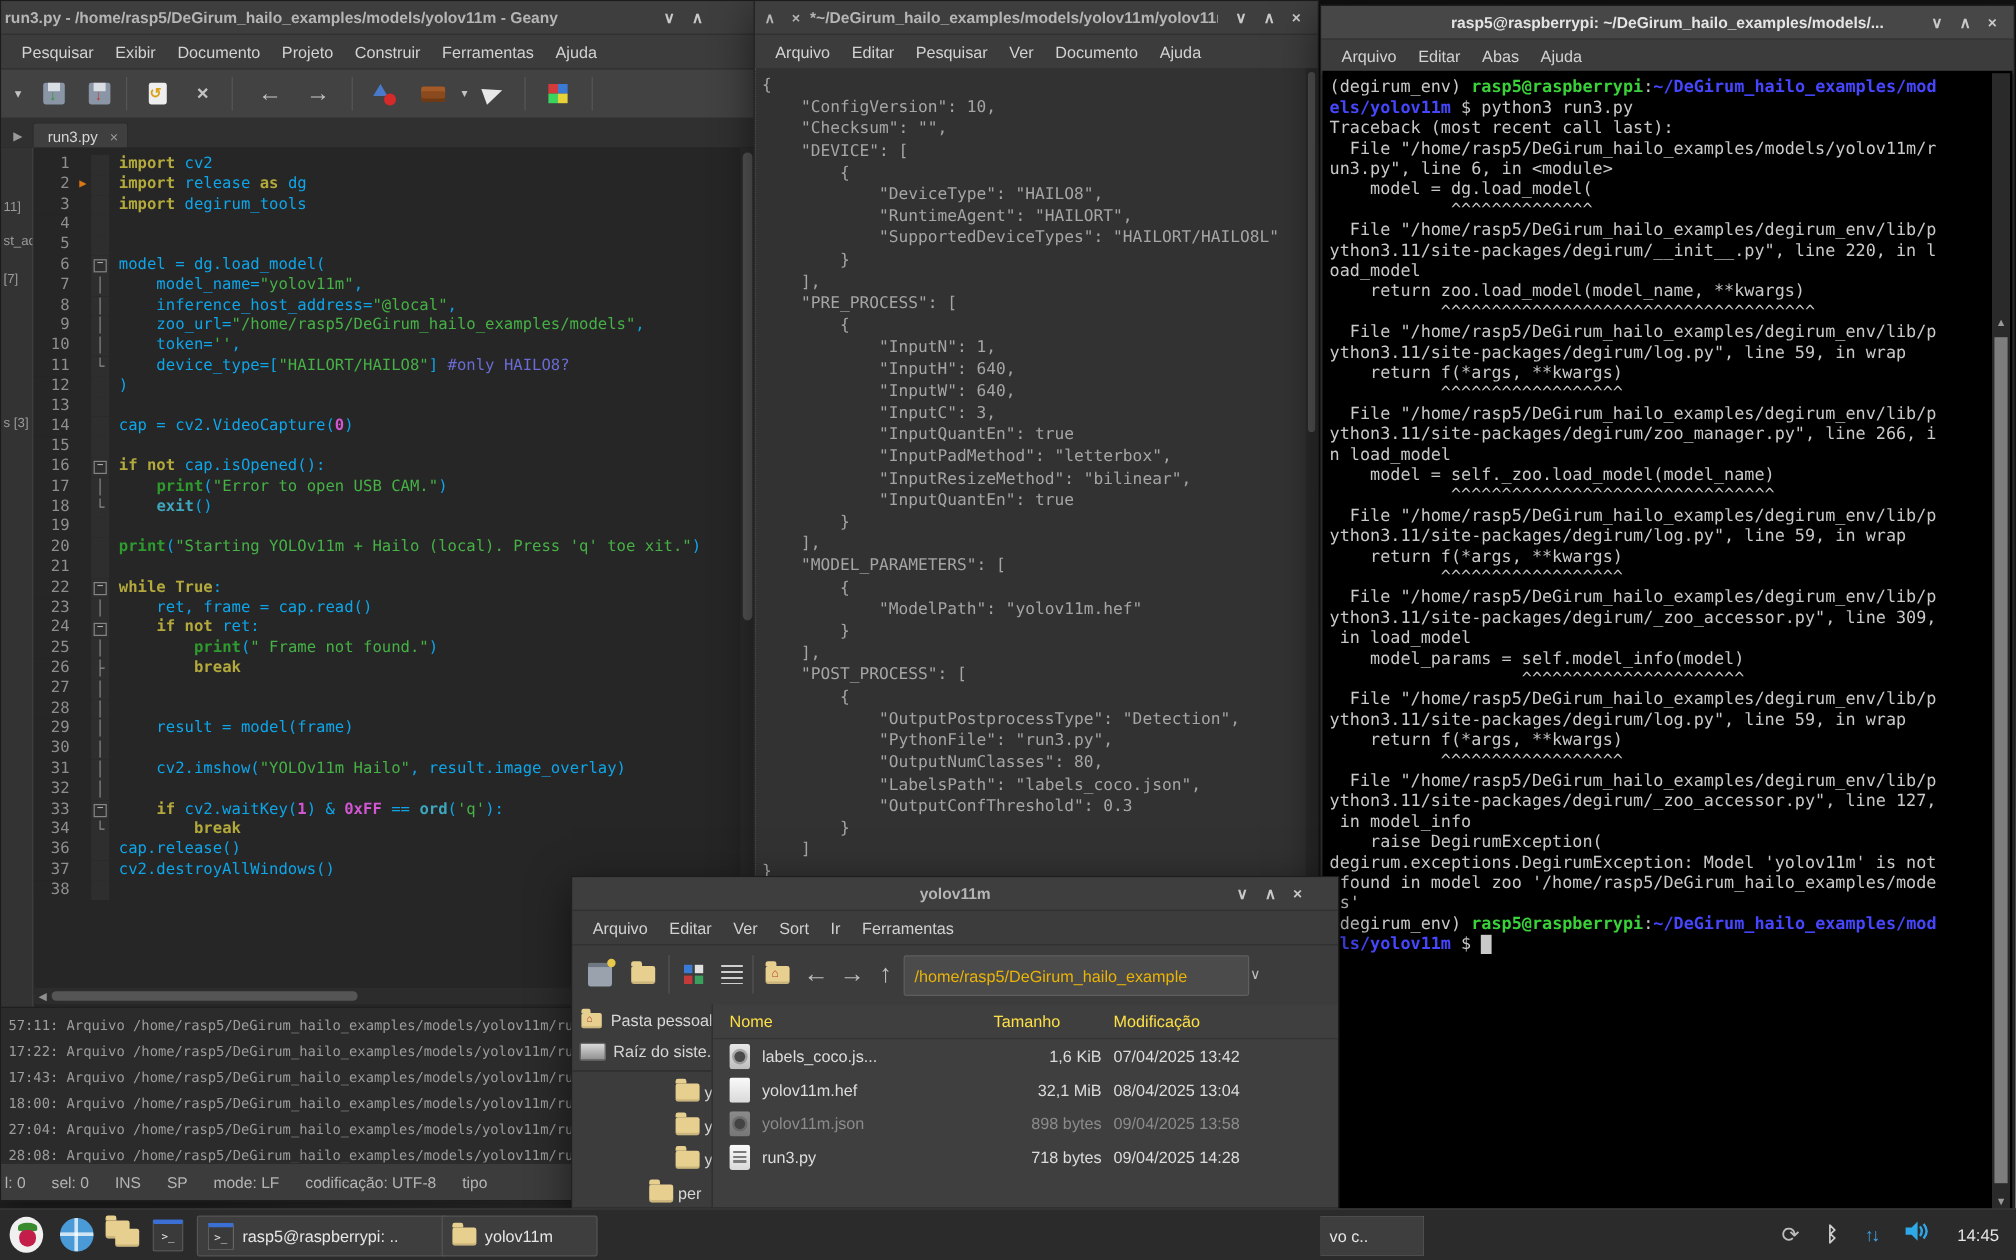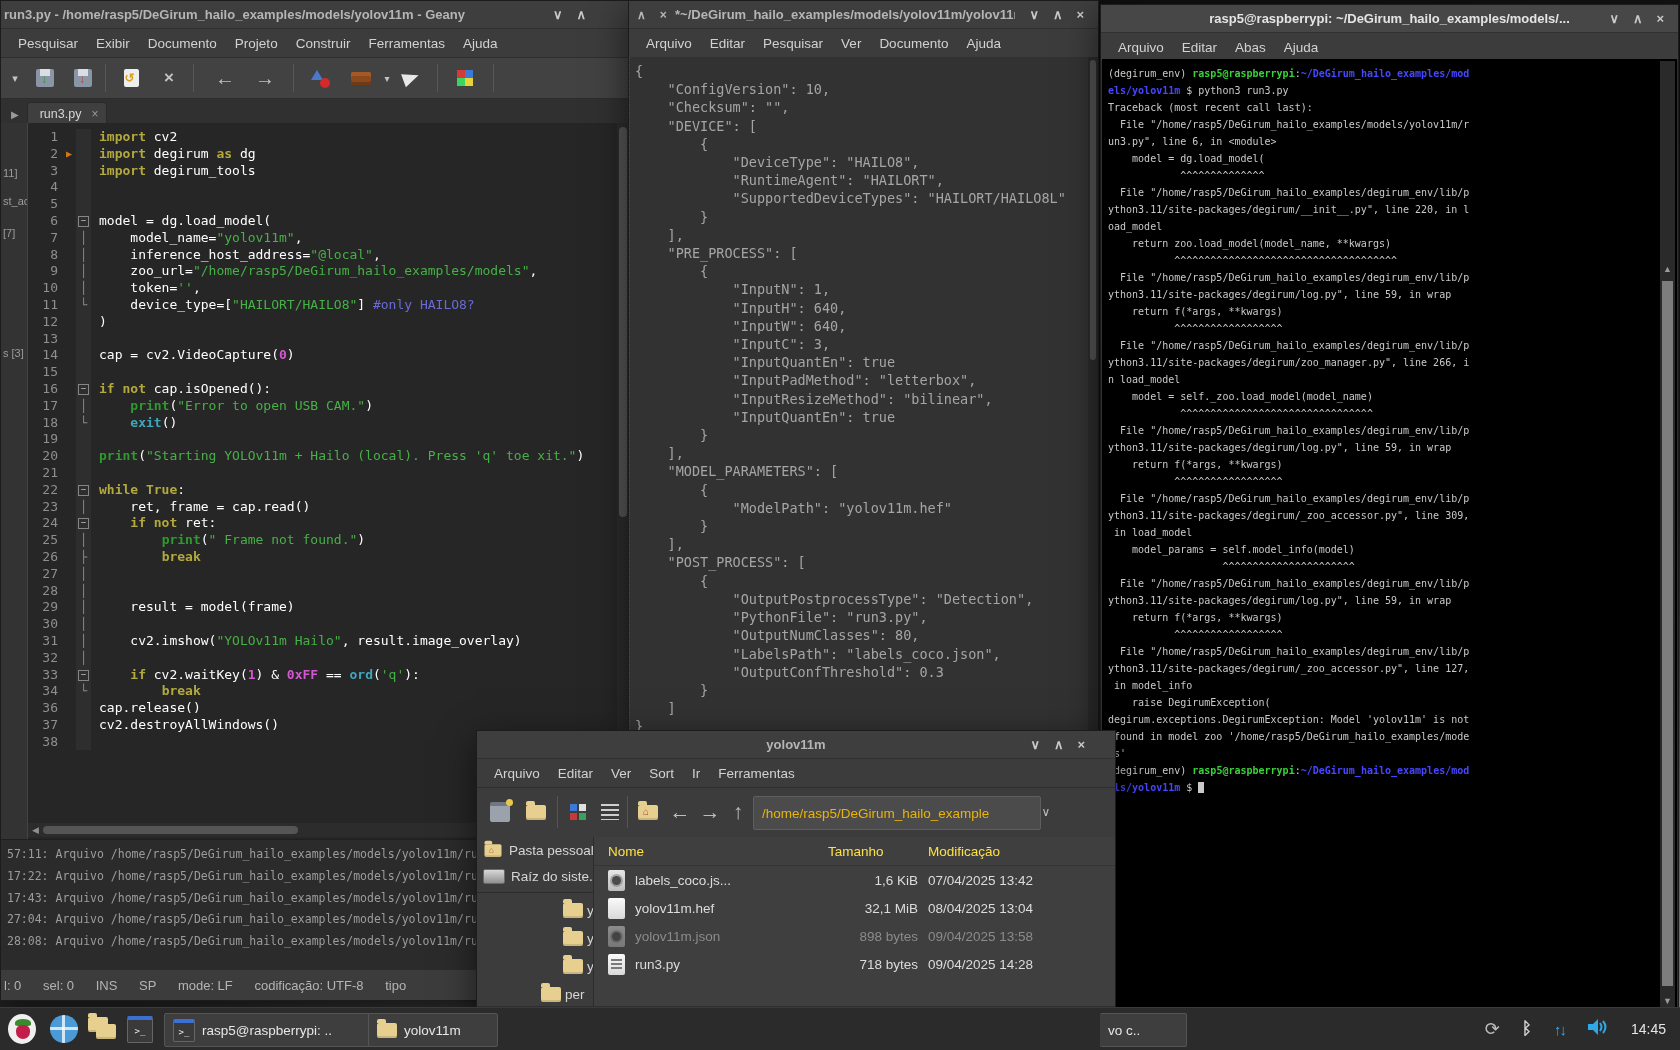--- a/index.html
+++ b/index.html
@@ -32,21 +32,21 @@
   .gsidebar{position:absolute;left:0;top:0;bottom:0;width:26px;background:#333;border-right:1px solid #444;overflow:hidden;}
   .sfrag{position:absolute;left:2px;color:#9c9c9c;font-size:11px;white-space:nowrap;}
   .gedit{position:absolute;left:27px;top:0;right:0;height:700px;overflow:hidden;background:#262626;}
   .crow{height:16.8px;white-space:pre;font-family:"DejaVu Sans Mono",monospace;font-size:13px;line-height:16.8px;display:flex;}
   .crow .ln{width:30px;text-align:right;color:#8f8f8f;padding-right:4px;flex:none;background:#262626;}
   .crow .mk{width:14px;flex:none;color:#d97716;font-size:10px;line-height:16.8px;text-align:center;}
   .crow .fd{width:15px;flex:none;color:#8a8a8a;background:#2e2e2e;text-align:center;font-size:12px;line-height:16.8px;}
   .crow .fd .fbox{display:inline-block;width:9px;height:9px;border:1px solid #858585;color:#c2c2c2;
         font-size:9px;line-height:7px;text-align:center;background:#2e2e2e;vertical-align:middle;}
   .crow .ct{padding-left:8px;white-space:pre;}
-  .seg-d{color:#ffffff;} .seg-k{color:#b3a93c;font-weight:bold;} .seg-s{color:#46b146;}
+  .seg-d{color:#0ea5e9;} .seg-k{color:#b3a93c;font-weight:bold;} .seg-s{color:#46b146;}
   .seg-c{color:#6b6bd6;} .seg-n{color:#d356d3;font-weight:bold;} .seg-f{color:#2e9b2e;font-weight:bold;}
   .seg-b{color:#3fa7bd;font-weight:bold;}
   .gvscroll{position:absolute;right:0;top:0;width:12px;height:700px;background:#2c2c2c;}
   .gvscroll .thumb{position:absolute;left:2px;right:2px;top:4px;height:390px;background:#555;border-radius:4px;}
   .ghscroll{position:absolute;left:27px;right:14px;top:700px;height:14px;background:#2c2c2c;display:flex;align-items:center;}
   .ghscroll .arr{color:#8f8f8f;font-size:9px;padding:0 4px;}
   .ghscroll .thumb{height:8px;width:255px;background:#555;border-radius:4px;}
   .gmsg{position:absolute;left:0;right:0;top:716px;bottom:0;background:#2b2b2b;border-top:1px solid #1f1f1f;overflow:hidden;padding:4px 0 0 6px;}
   .gmsg .pline{white-space:pre;font-family:"DejaVu Sans Mono",monospace;font-size:11.5px;line-height:21.8px;color:#9c9c9c;}
   .gstatus{position:absolute;left:0;right:0;bottom:0;height:30px;background:#3c3c3c;border-top:1px solid #2c2c2c;
@@ -57,21 +57,21 @@
   #editor .tfrag{position:absolute;left:8px;display:flex;gap:14px;color:#b5b5b5;font-size:12px;}
   .etext{position:absolute;left:0;top:56px;right:0;bottom:0;background:#323232;overflow:hidden;padding:5px 0 0 5px;border-left:1px dotted #4a4a4a;}
   .etext .pline{white-space:pre;font-family:"DejaVu Sans Mono",monospace;font-size:13.5px;line-height:18.2px;color:#a5a5a5;}
   .escroll{position:absolute;right:0;top:56px;width:10px;bottom:0;background:#2b2b2b;}
   .escroll .thumb{position:absolute;left:2px;right:2px;top:3px;height:300px;background:#525252;border-radius:3px;}
   
   #terminal{left:1100px;top:4px;width:577px;height:1010px;background:#303030;}
   #terminal .title{margin:0 auto;white-space:nowrap;overflow:hidden;max-width:440px;}
   .tcontent{position:absolute;left:1px;top:54px;right:1px;bottom:1px;background:#000;}
   .ttext{position:absolute;left:6px;top:6px;right:20px;bottom:0;overflow:hidden;}
-  .trow{white-space:pre;font-family:"DejaVu Sans Mono",monospace;font-size:10px;line-height:17px;height:17px;color:#c9c9c9;}
+  .trow{white-space:pre;font-family:"DejaVu Sans Mono",monospace;font-size:14px;line-height:17px;height:17px;color:#c9c9c9;}
   .tseg-d{color:#c9c9c9;} .tseg-g{color:#39d239;font-weight:bold;} .tseg-b{color:#4646ff;font-weight:bold;}
   .tseg-cur{background:#c9c9c9;color:#000;}
   .tscroll{position:absolute;right:2px;top:2px;width:15px;bottom:2px;background:#2a2a2a;}
   .tscroll .thumb{position:absolute;left:2px;right:2px;top:220px;bottom:26px;background:#7d7d7d;}
   .tscroll .tup{position:absolute;left:0;right:0;top:203px;text-align:center;color:#9a9a9a;font-size:9px;}
   .tscroll .tdn{position:absolute;left:0;right:0;bottom:6px;text-align:center;color:#9a9a9a;font-size:9px;}
   
   #filemgr{left:476px;top:730px;width:638px;height:312px;background:#3c3c3c;}
   #filemgr .title{margin:0 auto;}
   .fmtoolbar{height:50px;background:#3c3c3c;border-bottom:1px solid #2e2e2e;position:relative;}
@@ -225,21 +225,21 @@
   </div>
   <div class="gmain">
     <div class="gsidebar">
       <span class="sfrag" style="top:44px;">11]</span>
       <span class="sfrag" style="top:72px;">st_ac</span>
       <span class="sfrag" style="top:104px;">[7]</span>
       <span class="sfrag" style="top:224px;">s [3]</span>
     </div>
     <div class="gedit" style="padding-top:6px;">
         <div class="crow"><span class="ln">1</span><span class="mk"></span><span class="fd"></span><span class="ct"><span class="seg-k">import</span><span class="seg-d"> cv2</span></span></div>
-        <div class="crow"><span class="ln">2</span><span class="mk">▶</span><span class="fd"></span><span class="ct"><span class="seg-k">import</span><span class="seg-d"> degirum </span><span class="seg-k">as</span><span class="seg-d"> dg</span></span></div>
+        <div class="crow"><span class="ln">2</span><span class="mk">▶</span><span class="fd"></span><span class="ct"><span class="seg-k">import</span><span class="seg-d"> release </span><span class="seg-k">as</span><span class="seg-d"> dg</span></span></div>
         <div class="crow"><span class="ln">3</span><span class="mk"></span><span class="fd"></span><span class="ct"><span class="seg-k">import</span><span class="seg-d"> degirum_tools</span></span></div>
         <div class="crow"><span class="ln">4</span><span class="mk"></span><span class="fd"></span><span class="ct"></span></div>
         <div class="crow"><span class="ln">5</span><span class="mk"></span><span class="fd"></span><span class="ct"></span></div>
         <div class="crow"><span class="ln">6</span><span class="mk"></span><span class="fd"><span class="fbox">−</span></span><span class="ct"><span class="seg-d">model = dg.load_model(</span></span></div>
         <div class="crow"><span class="ln">7</span><span class="mk"></span><span class="fd">│</span><span class="ct"><span class="seg-d">    model_name=</span><span class="seg-s">"yolov11m"</span><span class="seg-d">,</span></span></div>
         <div class="crow"><span class="ln">8</span><span class="mk"></span><span class="fd">│</span><span class="ct"><span class="seg-d">    inference_host_address=</span><span class="seg-s">"@local"</span><span class="seg-d">,</span></span></div>
         <div class="crow"><span class="ln">9</span><span class="mk"></span><span class="fd">│</span><span class="ct"><span class="seg-d">    zoo_url=</span><span class="seg-s">"/home/rasp5/DeGirum_hailo_examples/models"</span><span class="seg-d">,</span></span></div>
         <div class="crow"><span class="ln">10</span><span class="mk"></span><span class="fd">│</span><span class="ct"><span class="seg-d">    token=</span><span class="seg-s">''</span><span class="seg-d">,</span></span></div>
         <div class="crow"><span class="ln">11</span><span class="mk"></span><span class="fd">└</span><span class="ct"><span class="seg-d">    device_type=[</span><span class="seg-s">"HAILORT/HAILO8"</span><span class="seg-d">] </span><span class="seg-c">#only HAILO8?</span></span></div>
         <div class="crow"><span class="ln">12</span><span class="mk"></span><span class="fd"></span><span class="ct"><span class="seg-d">)</span></span></div>
@@ -273,20 +273,21 @@
         <span class="thumb"></span>
       </div>
     <div class="ghscroll">
       <span class="arr">◀</span>
       <span class="thumb"></span>
     </div>
     <div class="gmsg">
         <div class="pline">57:11: Arquivo /home/rasp5/DeGirum_hailo_examples/models/yolov11m/ru</div>
         <div class="pline">17:22: Arquivo /home/rasp5/DeGirum_hailo_examples/models/yolov11m/ru</div>
         <div class="pline">17:43: Arquivo /home/rasp5/DeGirum_hailo_examples/models/yolov11m/ru</div>
+        <div class="pline">18:00: Arquivo /home/rasp5/DeGirum_hailo_examples/models/yolov11m/ru</div>
         <div class="pline">27:04: Arquivo /home/rasp5/DeGirum_hailo_examples/models/yolov11m/ru</div>
         <div class="pline">28:08: Arquivo /home/rasp5/DeGirum_hailo_examples/models/yolov11m/ru</div>
       </div>
   </div>
   <div class="gstatus">
     <span>l: 0      sel: 0      INS      SP      mode: LF      codificação: UTF-8      tipo</span>
   </div>
 </div>
 
 <div class="win" id="editor">

